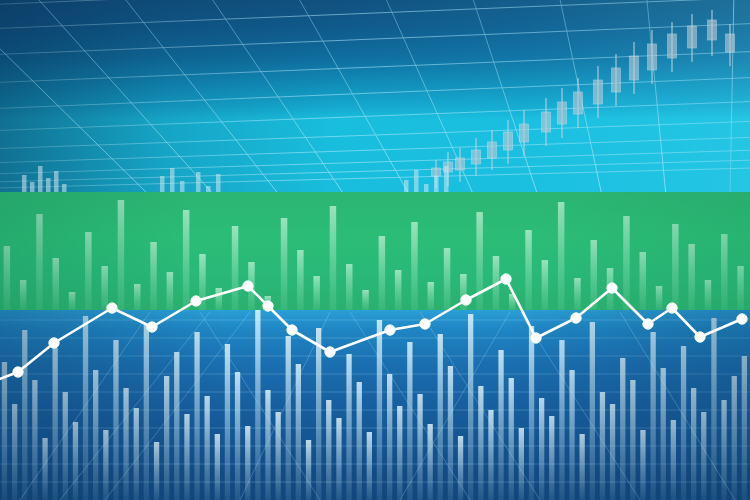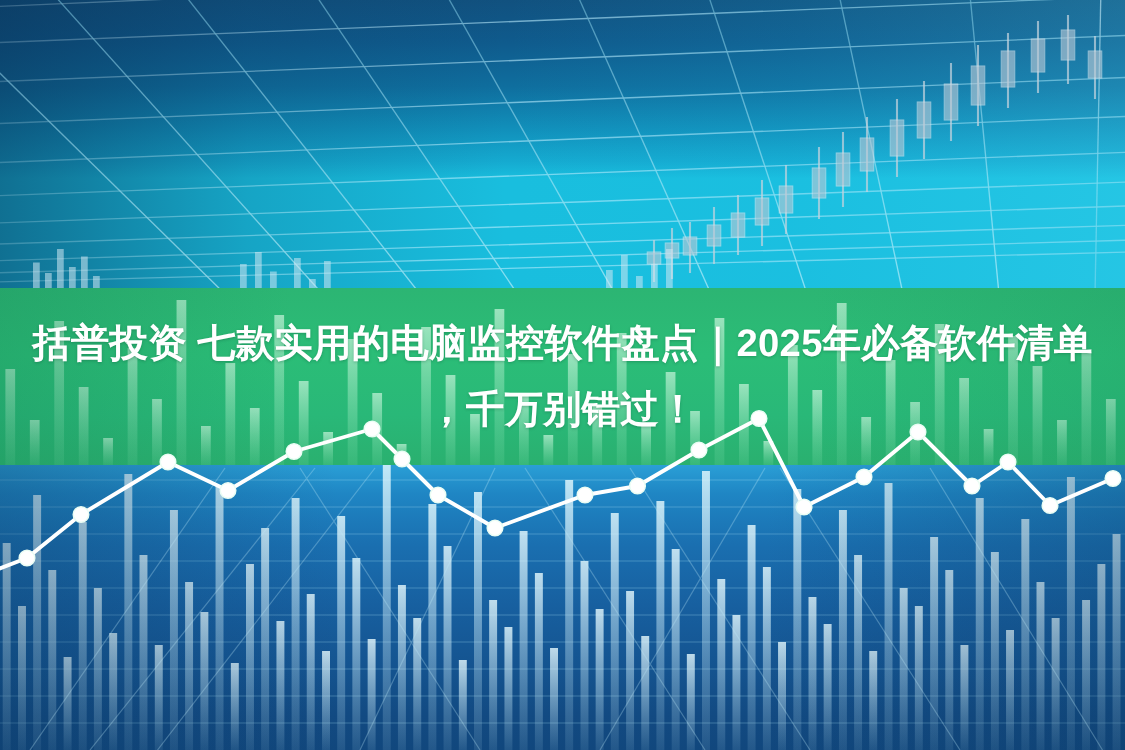--- a/index.html
+++ b/index.html
@@ -855,18 +855,14 @@
       <circle cx="506" cy="279" r="5.2" fill="#ffffff" stroke="#eafdf4" stroke-width="1"></circle>
       <circle cx="536" cy="338" r="5.2" fill="#ffffff" stroke="#eafdf4" stroke-width="1"></circle>
       <circle cx="576" cy="318" r="5.2" fill="#ffffff" stroke="#eafdf4" stroke-width="1"></circle>
       <circle cx="612" cy="288" r="5.2" fill="#ffffff" stroke="#eafdf4" stroke-width="1"></circle>
       <circle cx="648" cy="324" r="5.2" fill="#ffffff" stroke="#eafdf4" stroke-width="1"></circle>
       <circle cx="672" cy="308" r="5.2" fill="#ffffff" stroke="#eafdf4" stroke-width="1"></circle>
       <circle cx="700" cy="337" r="5.2" fill="#ffffff" stroke="#eafdf4" stroke-width="1"></circle>
       <circle cx="742" cy="319" r="5.2" fill="#ffffff" stroke="#eafdf4" stroke-width="1"></circle>
     </svg>
 
-  <div id="title-wrap">
-    <div class="tline l1">括普投资 七款实用的电脑监控软件盘点｜2025年必备软件清单</div>
-    <div class="tline l2">，千万别错过！</div>
-  </div>
 
 </div>
 
 </body></html>

